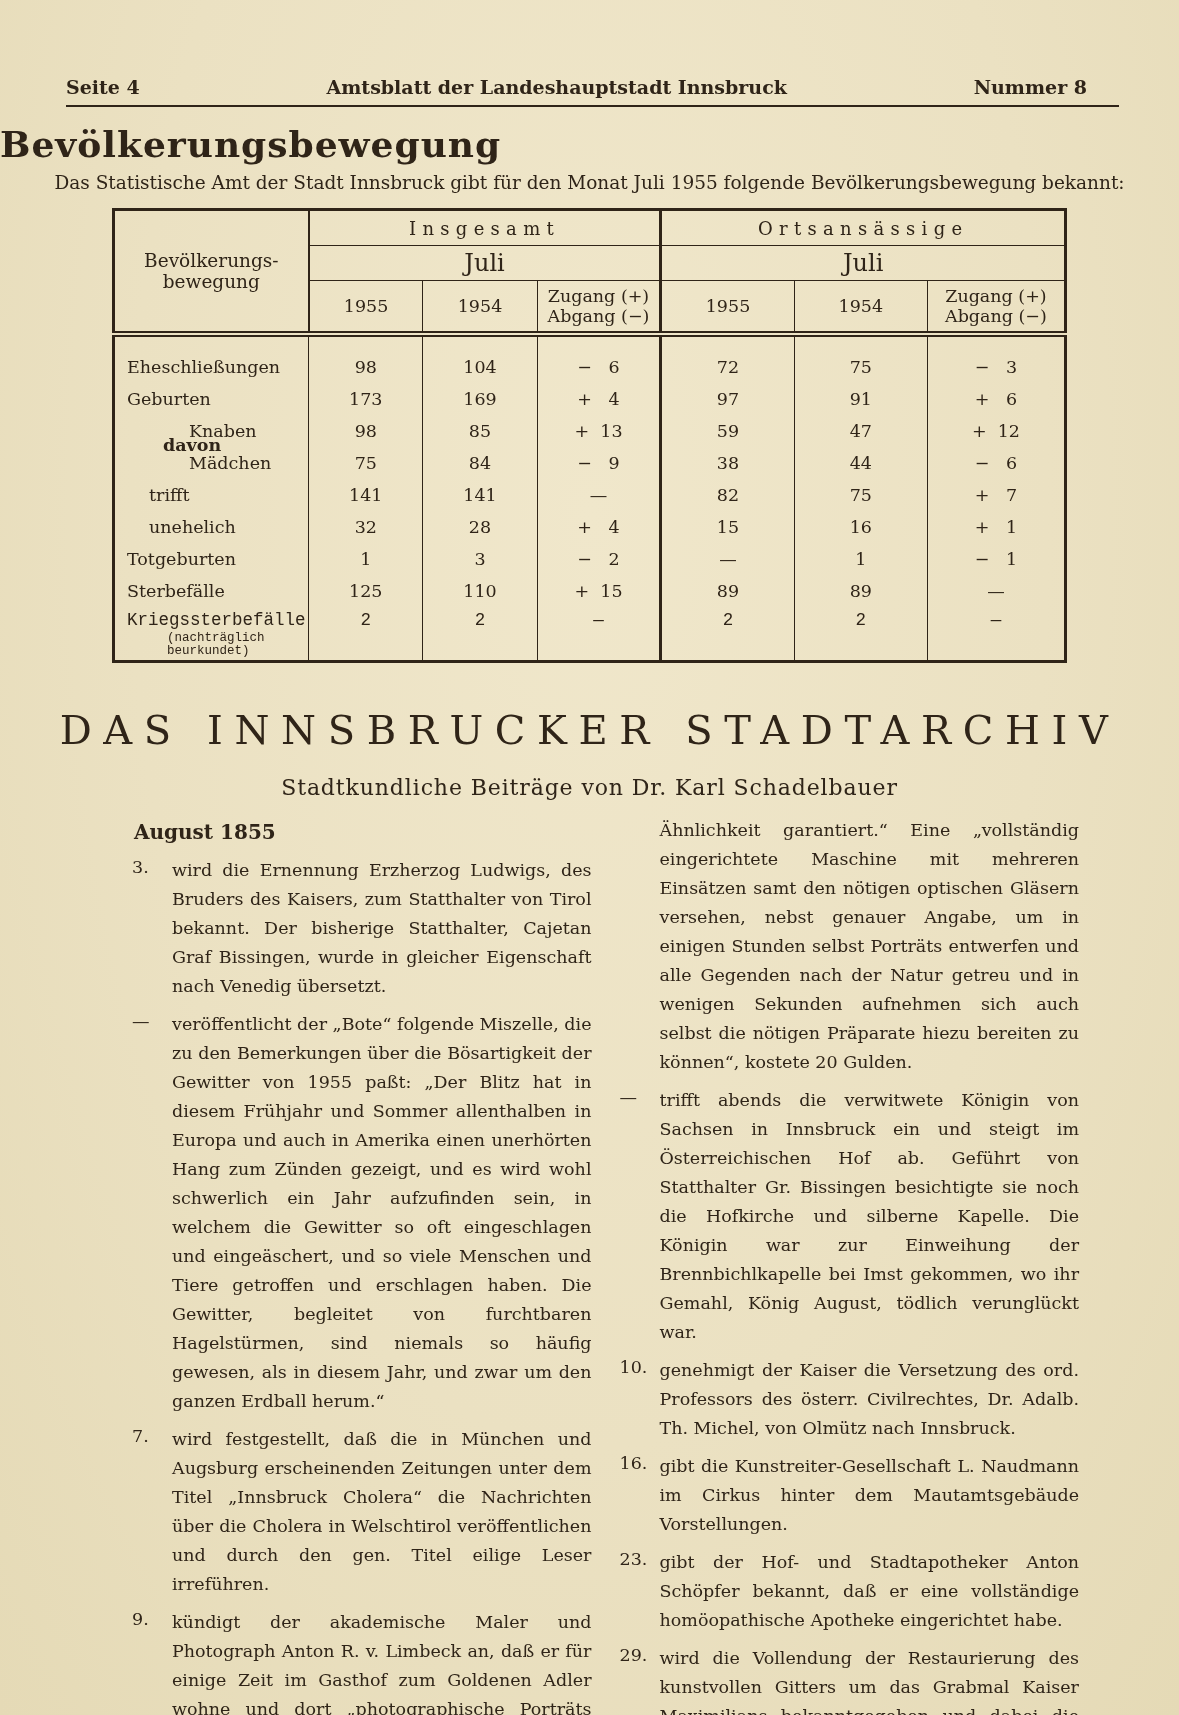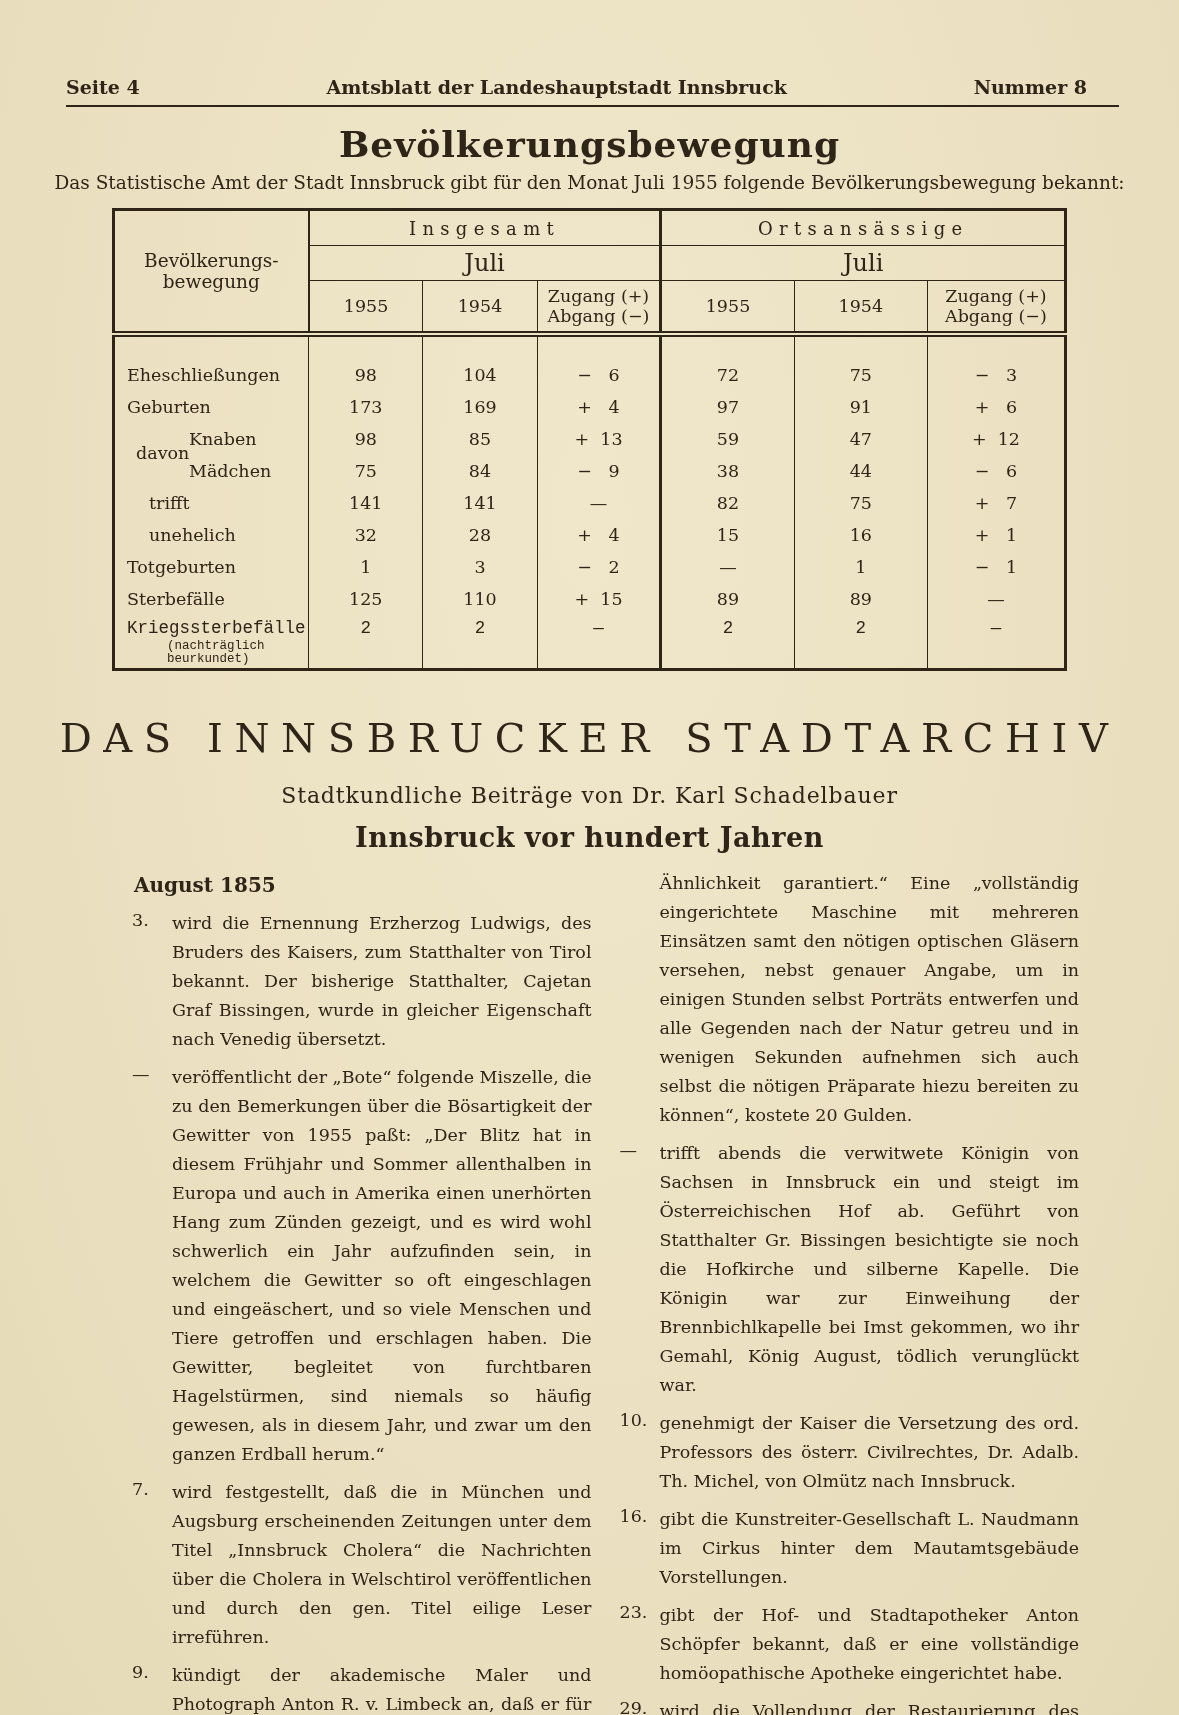--- a/index.html
+++ b/index.html
@@ -13,21 +13,21 @@
   
   .running-head{
     display:flex;justify-content:space-between;align-items:baseline;
     padding:76px 92px 0 66px;
     font-size:19px;font-weight:bold;
   }
   .running-head .center{flex:1;text-align:center;}
   .head-rule{border:0;border-top:2.5px solid #2f2418;margin:7px 60px 0 66px;}
 
   
-  .pop-title{text-align:center;font-size:36px;font-weight:bold;margin-top:16px;letter-spacing:1px;}
+  .pop-title{text-align:left;font-size:36px;font-weight:bold;margin-top:16px;letter-spacing:1px;}
   .pop-intro{text-align:center;font-size:18.5px;margin-top:7px;}
 
   table.pop{
     width:955px;margin:15px auto 0 auto;border-collapse:collapse;
     font-size:18px;table-layout:fixed;
   }
   table.pop col.c-label{width:20.5%;}
   table.pop col.c-y1{width:12%;} table.pop col.c-y2{width:12%;} table.pop col.c-d1{width:13%;}
   table.pop col.c-o1{width:14%;} table.pop col.c-o2{width:14%;} table.pop col.c-d2{width:14.5%;}
   table.pop{border:3px solid #2f2418;}
@@ -37,25 +37,25 @@
   th.month{text-align:center;font-weight:bold;font-size:24px;border-bottom:1.5px solid #2f2418;height:30px;}
   th.orts-start, td.orts-start{border-left:3px solid #2f2418;}
   tr.years th{height:46px;text-align:center;font-size:17.5px;}
   tr.years th + th{border-left:1px solid #2f2418;}
   tr.years th.orts-start{border-left:3px solid #2f2418;}
   .twoline{line-height:1.15;display:block;}
   thead{border-bottom:6px double #2f2418;}
   tbody td{height:28px;text-align:center;font-size:17.5px;}
   tbody td.lbl{text-align:left;padding-left:12px;}
   tbody td + td{border-left:1px solid #2f2418;}
-  tbody tr.first td{padding-top:24px;}
+  tbody tr.first td{padding-top:16px;}
   tbody td.diff{white-space:pre;}
   td.lbl.sub{padding-left:74px;}
   td.lbl.sub2{padding-left:74px;position:relative;}
-  .davon{position:absolute;left:21px;top:-12px;font-size:17.5px;}
+  .davon{position:absolute;left:48px;top:-12px;font-size:17.5px;font-weight:bold;}
   tr.lastrow td{vertical-align:top;padding-top:3px;font-family:Liberation Mono, monospace;}
   .note{display:block;font-size:12.5px;line-height:1.05;padding-left:8px;margin-top:2px;margin-left:32px;}
 
   
   .archive-title{
     text-align:center;margin-top:44px;
     font-size:40px;letter-spacing:.29em;font-weight:normal;
   }
   .archive-subtitle{text-align:center;font-size:22px;margin-top:22px;letter-spacing:.04em;}
   .fraktur-heading{text-align:center;font-size:27px;font-weight:bold;margin-top:14px;letter-spacing:.02em;}
@@ -211,21 +211,20 @@
         <td class="diff">—</td>
         <td class="orts-start">2</td>
         <td>2</td>
         <td class="diff">—</td>
       </tr>
     </tbody>
   </table>
 
   <div class="archive-title">DAS INNSBRUCKER STADTARCHIV</div>
   <div class="archive-subtitle">Stadtkundliche Beiträge von Dr. Karl Schadelbauer</div>
-  <div class="fraktur-heading">Innsbruck vor hundert Jahren</div>
 
   <div class="cols">
     <div class="col">
       <div class="col-heading">August 1855</div>
       <div class="item">
         <span class="marker">3.</span>
         <p class="body">wird die Ernennung Erzherzog Ludwigs, des Bruders des Kaisers, zum Statthalter von Tirol bekannt. Der bisherige Statthalter, Cajetan Graf Bissingen, wurde in gleicher Eigenschaft nach Venedig übersetzt.</p>
       </div>
       <div class="item">
         <span class="marker">—</span>

